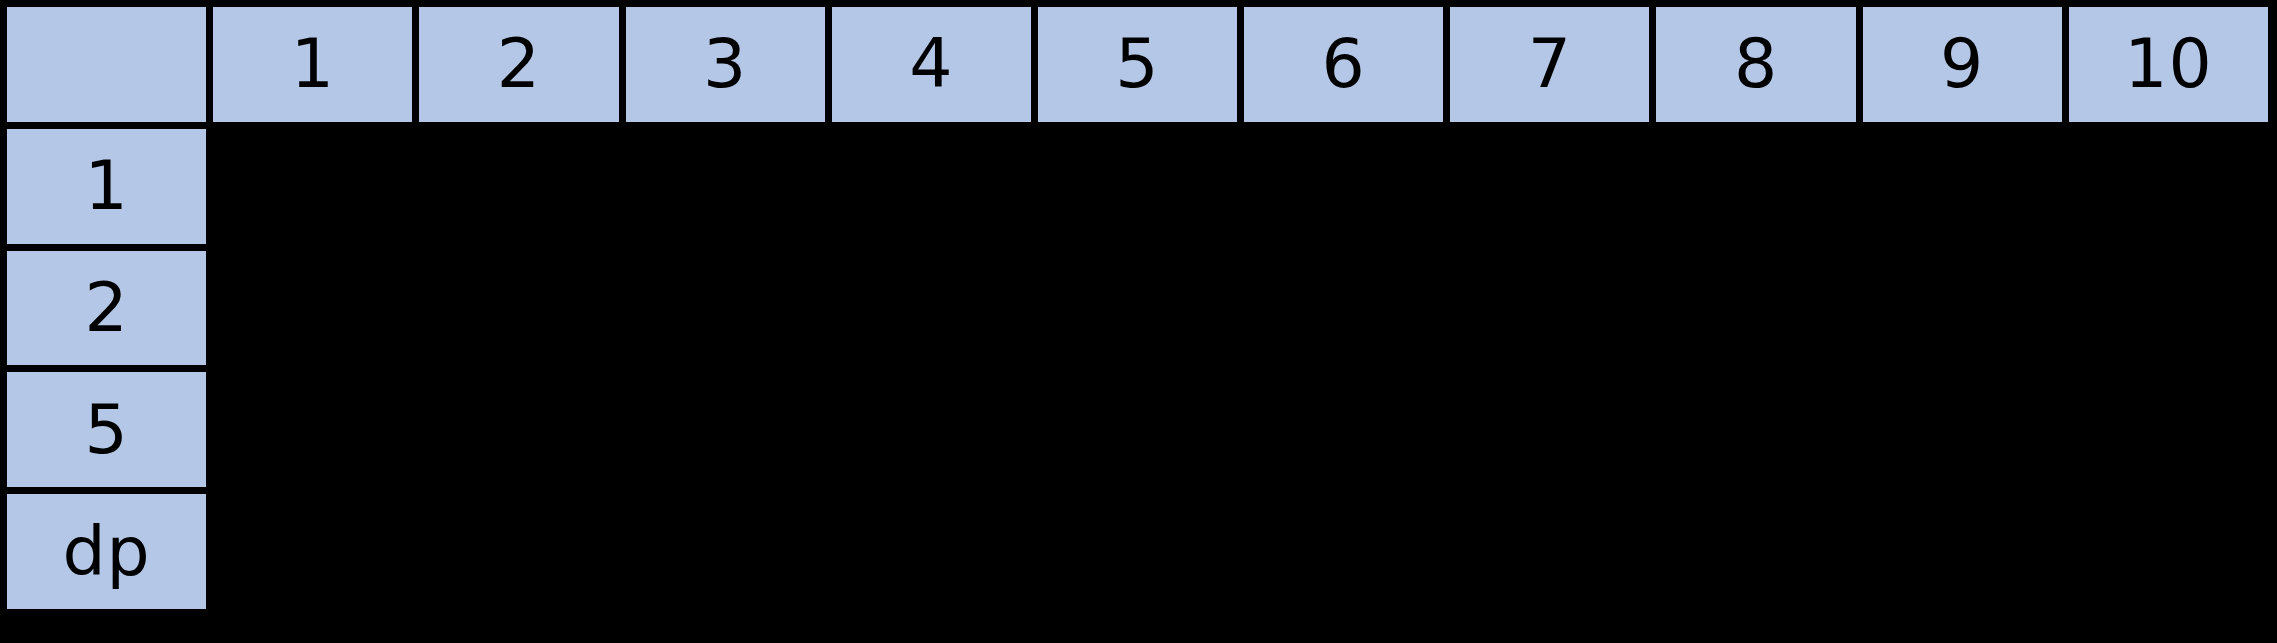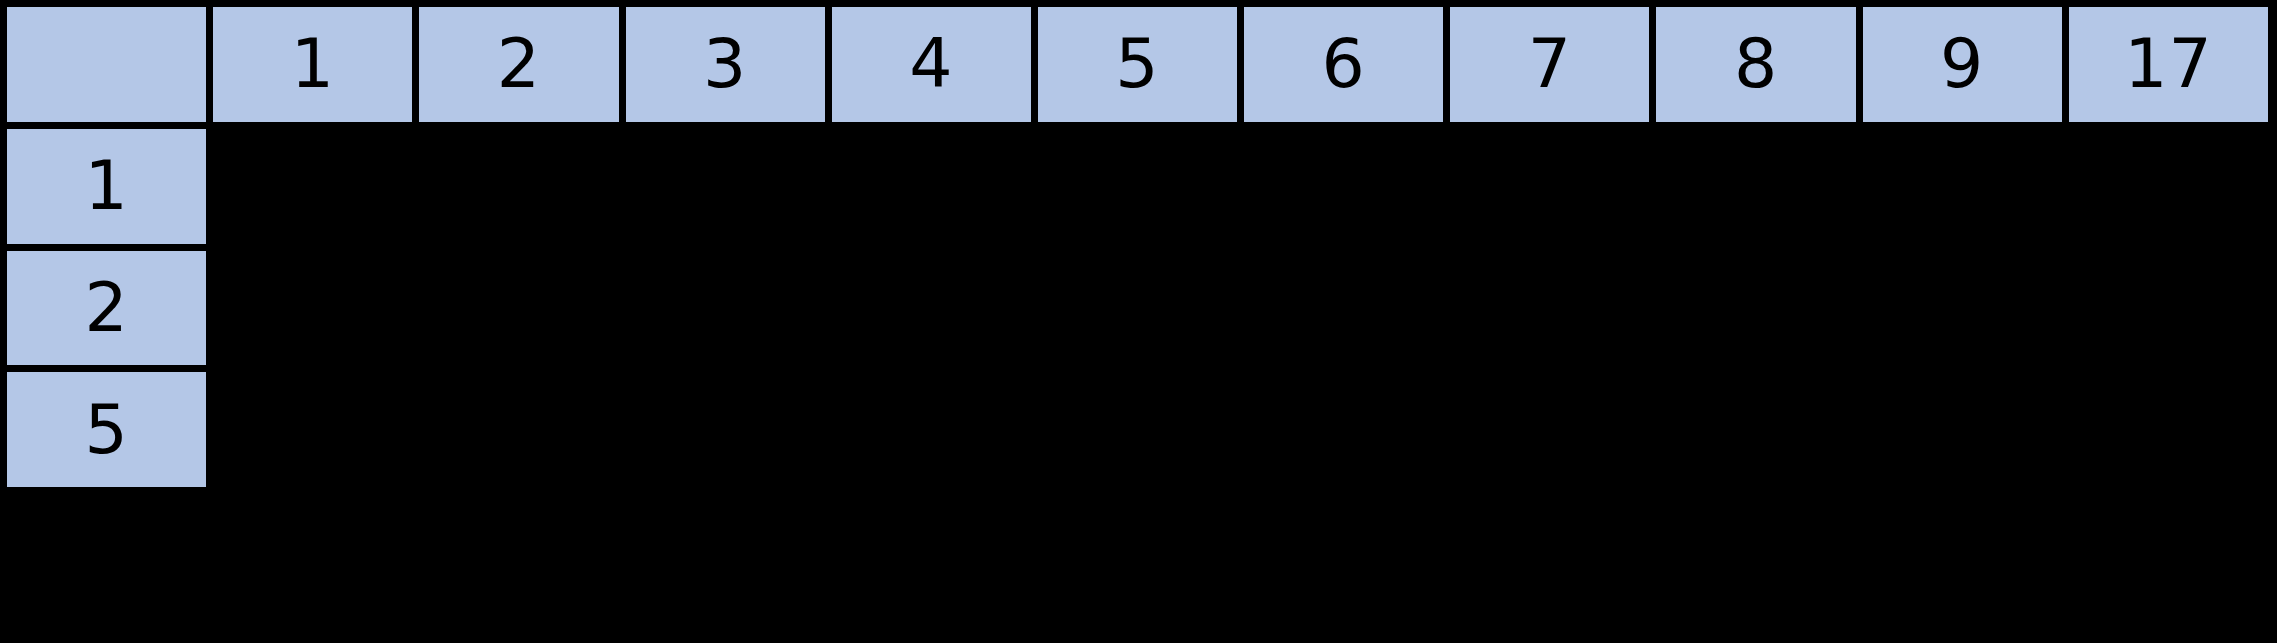--- a/index.html
+++ b/index.html
@@ -68,20 +68,21 @@
     <div class="cell blue pos-corner"></div>
     <div class="cell blue pos-c1">1</div>
     <div class="cell blue pos-c2">2</div>
     <div class="cell blue pos-c3">3</div>
     <div class="cell blue pos-c4">4</div>
     <div class="cell blue pos-c5">5</div>
     <div class="cell blue pos-c6">6</div>
     <div class="cell blue pos-c7">7</div>
     <div class="cell blue pos-c8">8</div>
     <div class="cell blue pos-c9">9</div>
-    <div class="cell blue pos-c10">17</div>
+    <div class="cell blue pos-c10">10</div>
 
     <div class="cell blue pos-r1">1</div>
     <div class="cell blue pos-r2">2</div>
     <div class="cell blue pos-r3">5</div>
+    <div class="cell blue pos-r4">dp</div>
 
   </div>
 </div>
 
 </body></html>

